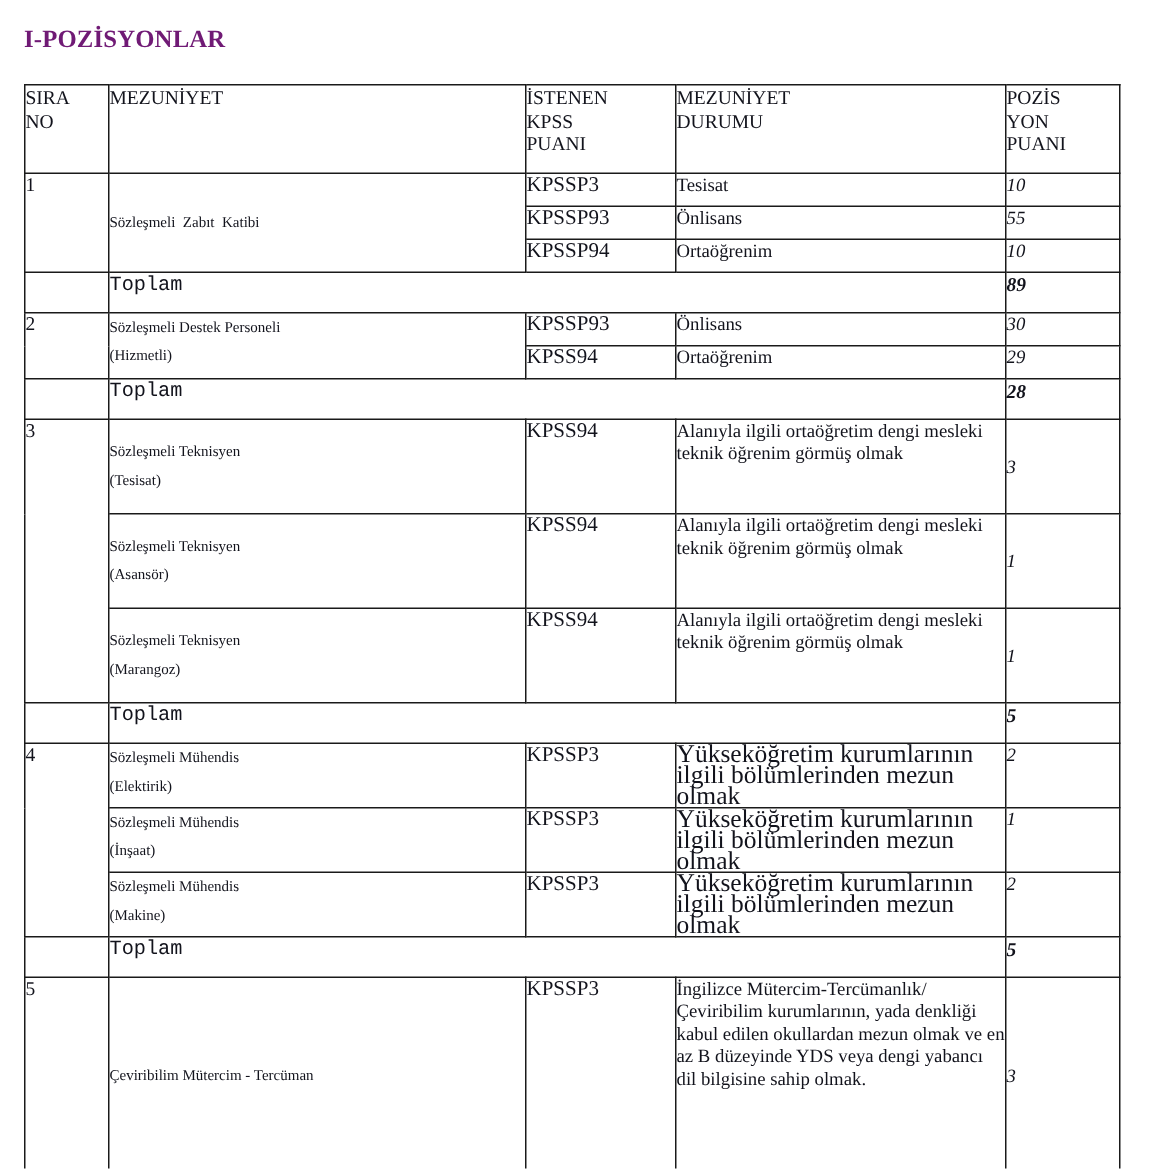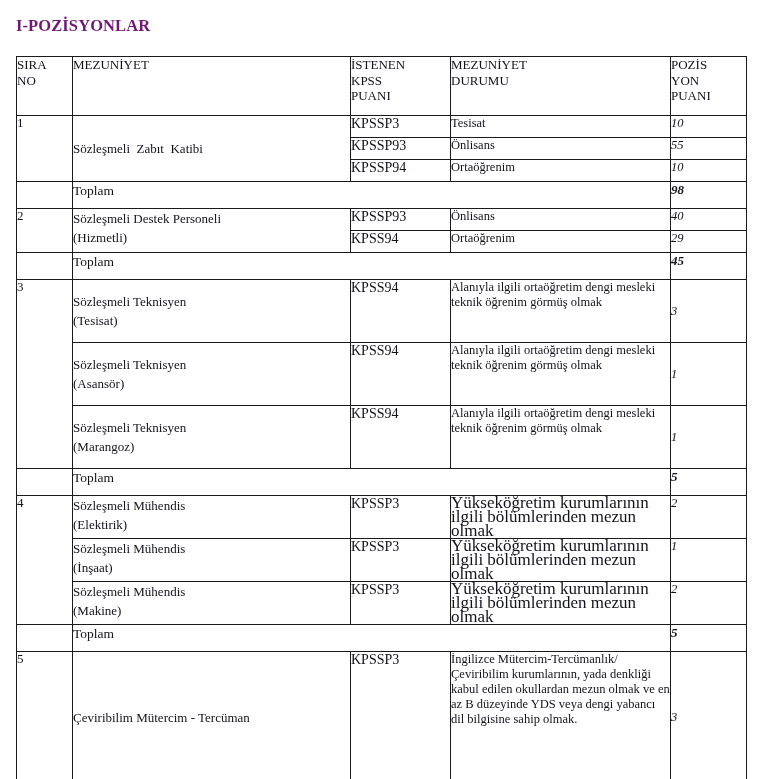--- a/index.html
+++ b/index.html
@@ -65,21 +65,21 @@
   .hdr-row td { height: 58px; }
 
   .cell-no {
     font-weight: bold;
     font-size: 13px;
     padding: 3px 0 0 5px;
     line-height: 14px;
   }
   .cell-pos {
     font-weight: bold;
-    font-size: 13px;
+    font-size: 10px;
     line-height: 19px;
     padding: 2px 4px 2px 8px;
   }
   .cell-pos.mid { vertical-align: middle; }
   .cell-kpss {
     font-size: 14px;
     line-height: 15px;
     padding: 3px 4px 2px 6px;
   }
   .cell-mez {
@@ -98,20 +98,21 @@
     font-style: italic;
   }
   .cell-say.mid { vertical-align: middle; padding-top: 0; }
   .cell-say.bold { font-weight: bold; font-size: 13px; }
 
   .cell-toplam {
     font-weight: bold;
     font-size: 13.5px;
     line-height: 18px;
     padding: 2px 4px 3px 8px;
+    font-family: Liberation Mono, monospace;
   }
   .row-std   td { height: 21px; }
   .row-tall  td { height: 26px; }
   .nowrap { white-space: nowrap; }
   .pre { white-space: pre-wrap; }
 </style>
 </head>
 <body>
 
 <div class="page">
@@ -156,40 +157,40 @@
           <td class="cell-say">55</td>
         </tr>
         <tr class="row-std">
           <td class="cell-kpss nowrap">KPSSP94</td>
           <td class="cell-mez">Ortaöğrenim</td>
           <td class="cell-say">10</td>
         </tr>
         <tr class="row-tall">
           <td class="cell-no"></td>
           <td class="cell-toplam" colspan="3">Toplam</td>
-          <td class="cell-say bold">98</td>
+          <td class="cell-say bold">89</td>
         </tr>
 
         <tr class="row-std">
           <td class="cell-no" rowspan="2">2</td>
           <td class="cell-pos pre" rowspan="2">Sözleşmeli Destek Personeli
 (Hizmetli)</td>
           <td class="cell-kpss nowrap">KPSSP93</td>
           <td class="cell-mez">Önlisans</td>
-          <td class="cell-say">40</td>
+          <td class="cell-say">30</td>
         </tr>
         <tr class="row-std">
           <td class="cell-kpss nowrap">KPSS94</td>
           <td class="cell-mez">Ortaöğrenim</td>
           <td class="cell-say">29</td>
         </tr>
         <tr class="row-tall">
           <td class="cell-no"></td>
           <td class="cell-toplam" colspan="3">Toplam</td>
-          <td class="cell-say bold">45</td>
+          <td class="cell-say bold">28</td>
         </tr>
 
         <tr>
           <td class="cell-no" rowspan="3">3</td>
           <td class="cell-pos mid pre" style="height:62px">Sözleşmeli Teknisyen
 (Tesisat)</td>
           <td class="cell-kpss nowrap">KPSS94</td>
           <td class="cell-mez">Alanıyla ilgili ortaöğretim dengi mesleki teknik öğrenim görmüş olmak</td>
           <td class="cell-say mid">3</td>
         </tr>

